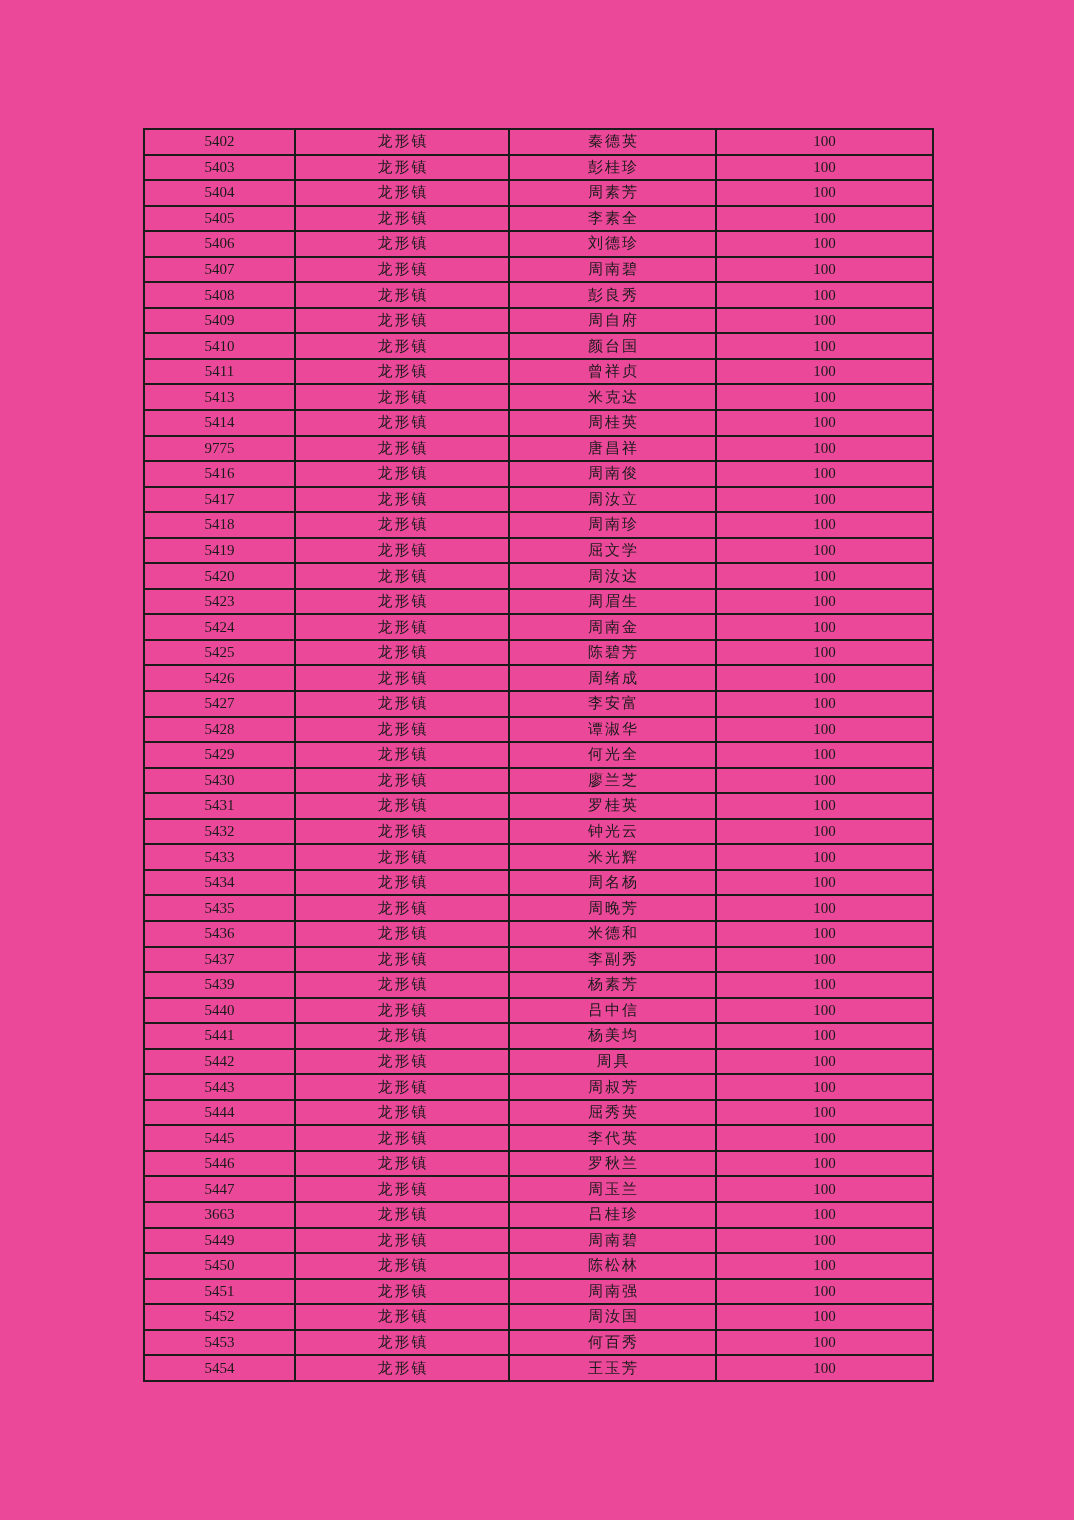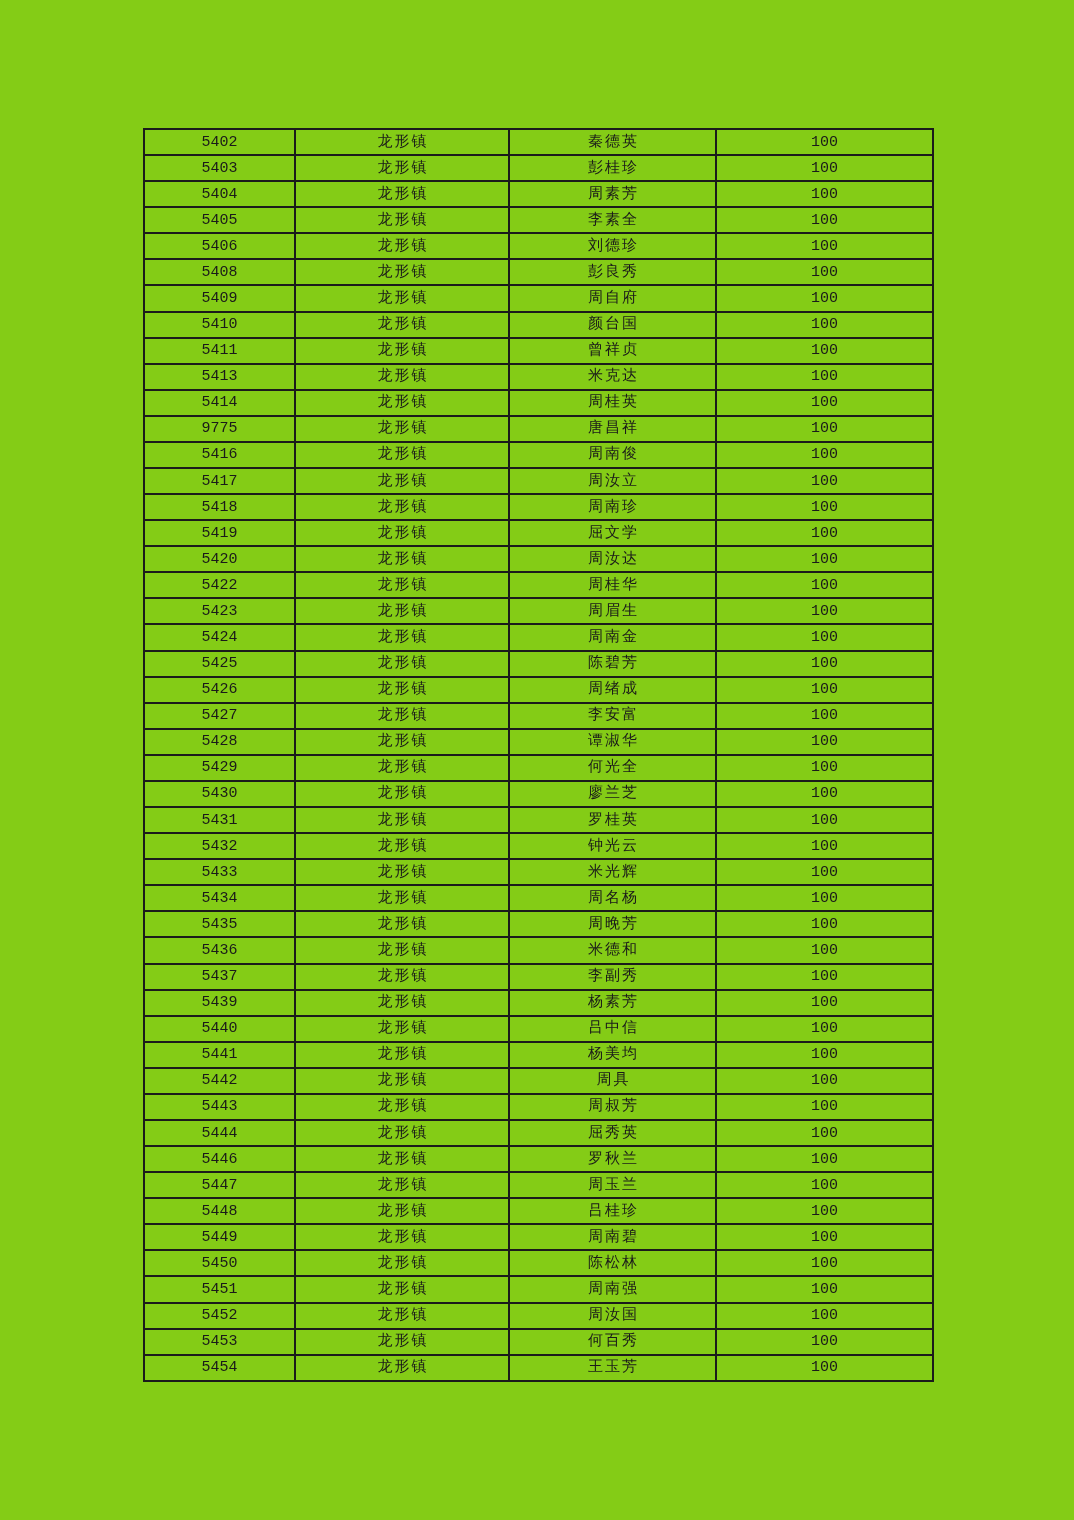--- a/index.html
+++ b/index.html
@@ -4,23 +4,23 @@
 <style>
   html, body {
     margin: 0;
     padding: 0;
     background: #ffffff;
   }
   .page {
     position: relative;
     width: 1074px;
     height: 1520px;
-    background: #84cc16;
+    background: #ec4899;
     overflow: hidden;
-    font-family: Liberation Mono, monospace;
+    font-family: Liberation Serif, serif;
     color: #1a1a1a;
   }
   table.roster {
     position: absolute;
     left: 143px;
     top: 128px;
     width: 789px;
     height: 1254px;
     border-collapse: collapse;
     table-layout: fixed;
@@ -82,20 +82,26 @@
           <td class="c2">李素全</td>
           <td class="c3">100</td>
         </tr>
         <tr>
           <td class="c0">5406</td>
           <td class="c1">龙形镇</td>
           <td class="c2">刘德珍</td>
           <td class="c3">100</td>
         </tr>
         <tr>
+          <td class="c0">5407</td>
+          <td class="c1">龙形镇</td>
+          <td class="c2">周南碧</td>
+          <td class="c3">100</td>
+        </tr>
+        <tr>
           <td class="c0">5408</td>
           <td class="c1">龙形镇</td>
           <td class="c2">彭良秀</td>
           <td class="c3">100</td>
         </tr>
         <tr>
           <td class="c0">5409</td>
           <td class="c1">龙形镇</td>
           <td class="c2">周自府</td>
           <td class="c3">100</td>
@@ -154,26 +160,20 @@
           <td class="c2">屈文学</td>
           <td class="c3">100</td>
         </tr>
         <tr>
           <td class="c0">5420</td>
           <td class="c1">龙形镇</td>
           <td class="c2">周汝达</td>
           <td class="c3">100</td>
         </tr>
         <tr>
-          <td class="c0">5422</td>
-          <td class="c1">龙形镇</td>
-          <td class="c2">周桂华</td>
-          <td class="c3">100</td>
-        </tr>
-        <tr>
           <td class="c0">5423</td>
           <td class="c1">龙形镇</td>
           <td class="c2">周眉生</td>
           <td class="c3">100</td>
         </tr>
         <tr>
           <td class="c0">5424</td>
           <td class="c1">龙形镇</td>
           <td class="c2">周南金</td>
           <td class="c3">100</td>
@@ -286,33 +286,39 @@
           <td class="c2">周叔芳</td>
           <td class="c3">100</td>
         </tr>
         <tr>
           <td class="c0">5444</td>
           <td class="c1">龙形镇</td>
           <td class="c2">屈秀英</td>
           <td class="c3">100</td>
         </tr>
         <tr>
+          <td class="c0">5445</td>
+          <td class="c1">龙形镇</td>
+          <td class="c2">李代英</td>
+          <td class="c3">100</td>
+        </tr>
+        <tr>
           <td class="c0">5446</td>
           <td class="c1">龙形镇</td>
           <td class="c2">罗秋兰</td>
           <td class="c3">100</td>
         </tr>
         <tr>
           <td class="c0">5447</td>
           <td class="c1">龙形镇</td>
           <td class="c2">周玉兰</td>
           <td class="c3">100</td>
         </tr>
         <tr>
-          <td class="c0">5448</td>
+          <td class="c0">3663</td>
           <td class="c1">龙形镇</td>
           <td class="c2">吕桂珍</td>
           <td class="c3">100</td>
         </tr>
         <tr>
           <td class="c0">5449</td>
           <td class="c1">龙形镇</td>
           <td class="c2">周南碧</td>
           <td class="c3">100</td>
         </tr>

